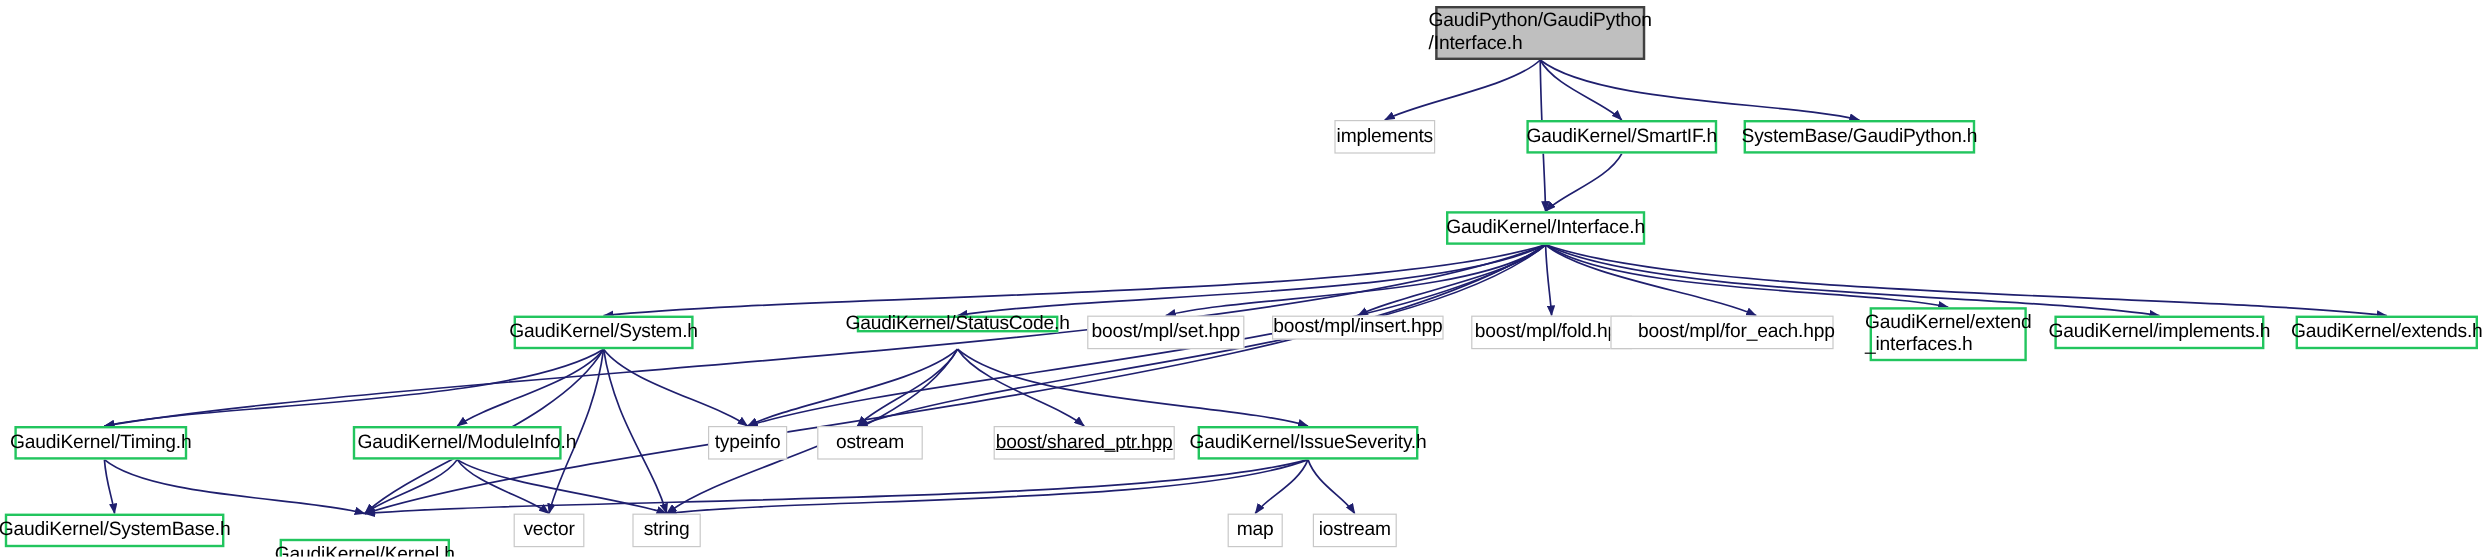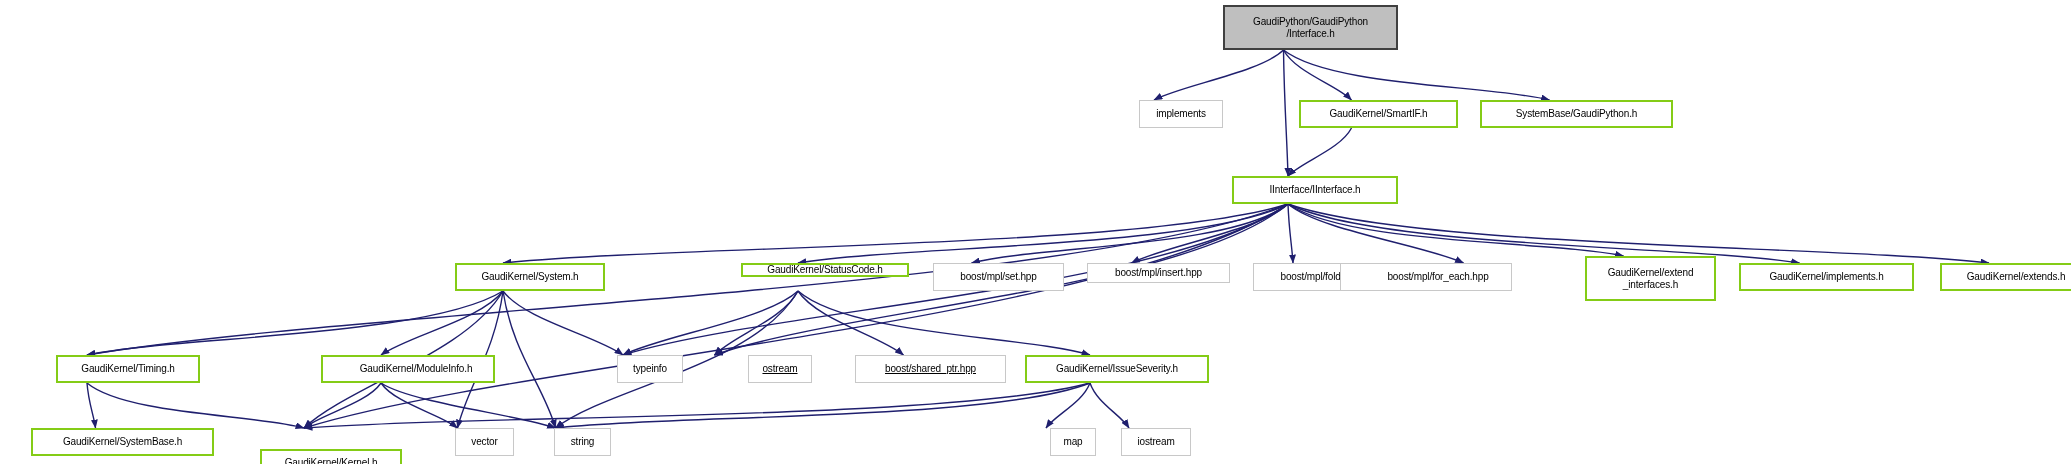--- a/index.html
+++ b/index.html
@@ -21,34 +21,32 @@
     top: 0;
     width: 2071px;
     height: 464px;
   }
   .node-box {
     position: absolute;
     box-sizing: border-box;
     display: flex;
     align-items: center;
     justify-content: center;
-    text-align: center;
     background: #ffffff;
     border: 1px solid #c8c8c8;
     color: #000000;
-    font-size: 10px;
+    font-size: 16px;
     line-height: 1.18;
     letter-spacing: -0.15px;
     white-space: pre-line;
     z-index: 5;
     cursor: pointer;
-    margin-left: 27px;
   }
   .node-box.strong {
-    border: 2px solid #84cc16;
+    border: 2px solid #22c55e;
   }
   .node-box.root {
     border: 2px solid #404040;
     background: #bfbfbf;
   }
 </style>
 </head>
 <body>
 
 <div id="graph-root">
@@ -98,35 +96,35 @@
         <path d="M1090,383 C948.52,420.75 476.91999999999996,414.5 304,428" fill="none" stroke="#1f1f6e" stroke-width="1.4" marker-end="url(#arrowhead)"></path>
         <path d="M1090,383 C993.79,420.75 673.09,414.5 555.5,428" fill="none" stroke="#1f1f6e" stroke-width="1.4" marker-end="url(#arrowhead)"></path>
       </g>
   </svg>
   <div id="node-layer">
       <div class="node-box root" style="left: 1196px; top: 5px; width: 175px; height: 45px;">GaudiPython/GaudiPython
 /Interface.h</div>
       <div class="node-box" style="left: 1112px; top: 100px; width: 84px; height: 28px;">implements</div>
       <div class="node-box strong" style="left: 1272px; top: 100px; width: 159px; height: 28px;">GaudiKernel/SmartIF.h</div>
       <div class="node-box strong" style="left: 1453px; top: 100px; width: 193px; height: 28px;">SystemBase/GaudiPython.h</div>
-      <div class="node-box strong" style="left: 1205px; top: 176px; width: 166px; height: 28px;">IInterface/IInterface.h</div>
+      <div class="node-box strong" style="left: 1205px; top: 176px; width: 166px; height: 28px;">GaudiKernel/Interface.h</div>
       <div class="node-box strong" style="left: 428px; top: 263px; width: 150px; height: 28px;">GaudiKernel/System.h</div>
       <div class="node-box strong" style="left: 714px; top: 263px; width: 168px; height: 14px;">GaudiKernel/StatusCode.h</div>
       <div class="node-box" style="left: 906px; top: 263px; width: 131px; height: 28px;">boost/mpl/set.hpp</div>
       <div class="node-box" style="left: 1060px; top: 263px; width: 143px; height: 20px;">boost/mpl/insert.hpp</div>
       <div class="node-box" style="left: 1226px; top: 263px; width: 134px; height: 28px;">boost/mpl/fold.hpp</div>
-      <div class="node-box" style="left: 1313px; top: 263px; width: 172px; height: 28px; padding-left: 24px;">boost/mpl/for_each.hpp</div>
+      <div class="node-box" style="left: 1342px; top: 263px; width: 186px; height: 28px; padding-left: 24px;">boost/mpl/for_each.hpp</div>
       <div class="node-box strong" style="left: 1558px; top: 256px; width: 131px; height: 45px;">GaudiKernel/extend
 _interfaces.h</div>
       <div class="node-box strong" style="left: 1712px; top: 263px; width: 175px; height: 28px;">GaudiKernel/implements.h</div>
       <div class="node-box strong" style="left: 1913px; top: 263px; width: 152px; height: 28px;">GaudiKernel/extends.h</div>
-      <div class="node-box strong" style="left: 29px; top: 355px; width: 144px; height: 28px;">GaudiKernel/Timing.h</div>
+      <div class="node-box strong" style="left: 12px; top: 355px; width: 144px; height: 28px;">GaudiKernel/Timing.h</div>
       <div class="node-box strong" style="left: 294px; top: 355px; width: 174px; height: 28px; padding-left: 16px;">GaudiKernel/ModuleInfo.h</div>
       <div class="node-box" style="left: 590px; top: 355px; width: 66px; height: 28px;">typeinfo</div>
-      <div class="node-box" style="left: 721px; top: 355px; width: 64px; height: 28px; text-decoration: underline;">ostream</div>
+      <div class="node-box" style="left: 681px; top: 355px; width: 88px; height: 28px;">ostream</div>
       <div class="node-box" style="left: 828px; top: 355px; width: 151px; height: 28px; text-decoration: underline;">boost/shared_ptr.hpp</div>
       <div class="node-box strong" style="left: 998px; top: 355px; width: 184px; height: 28px;">GaudiKernel/IssueSeverity.h</div>
       <div class="node-box strong" style="left: 4px; top: 428px; width: 183px; height: 28px;">GaudiKernel/SystemBase.h</div>
       <div class="node-box strong" style="left: 233px; top: 449px; width: 142px; height: 28px;">GaudiKernel/Kernel.h</div>
       <div class="node-box" style="left: 428px; top: 428px; width: 59px; height: 28px;">vector</div>
       <div class="node-box" style="left: 527px; top: 428px; width: 57px; height: 28px;">string</div>
       <div class="node-box" style="left: 1023px; top: 428px; width: 46px; height: 28px;">map</div>
       <div class="node-box" style="left: 1094px; top: 428px; width: 70px; height: 28px;">iostream</div>
     </div>
 </div>

